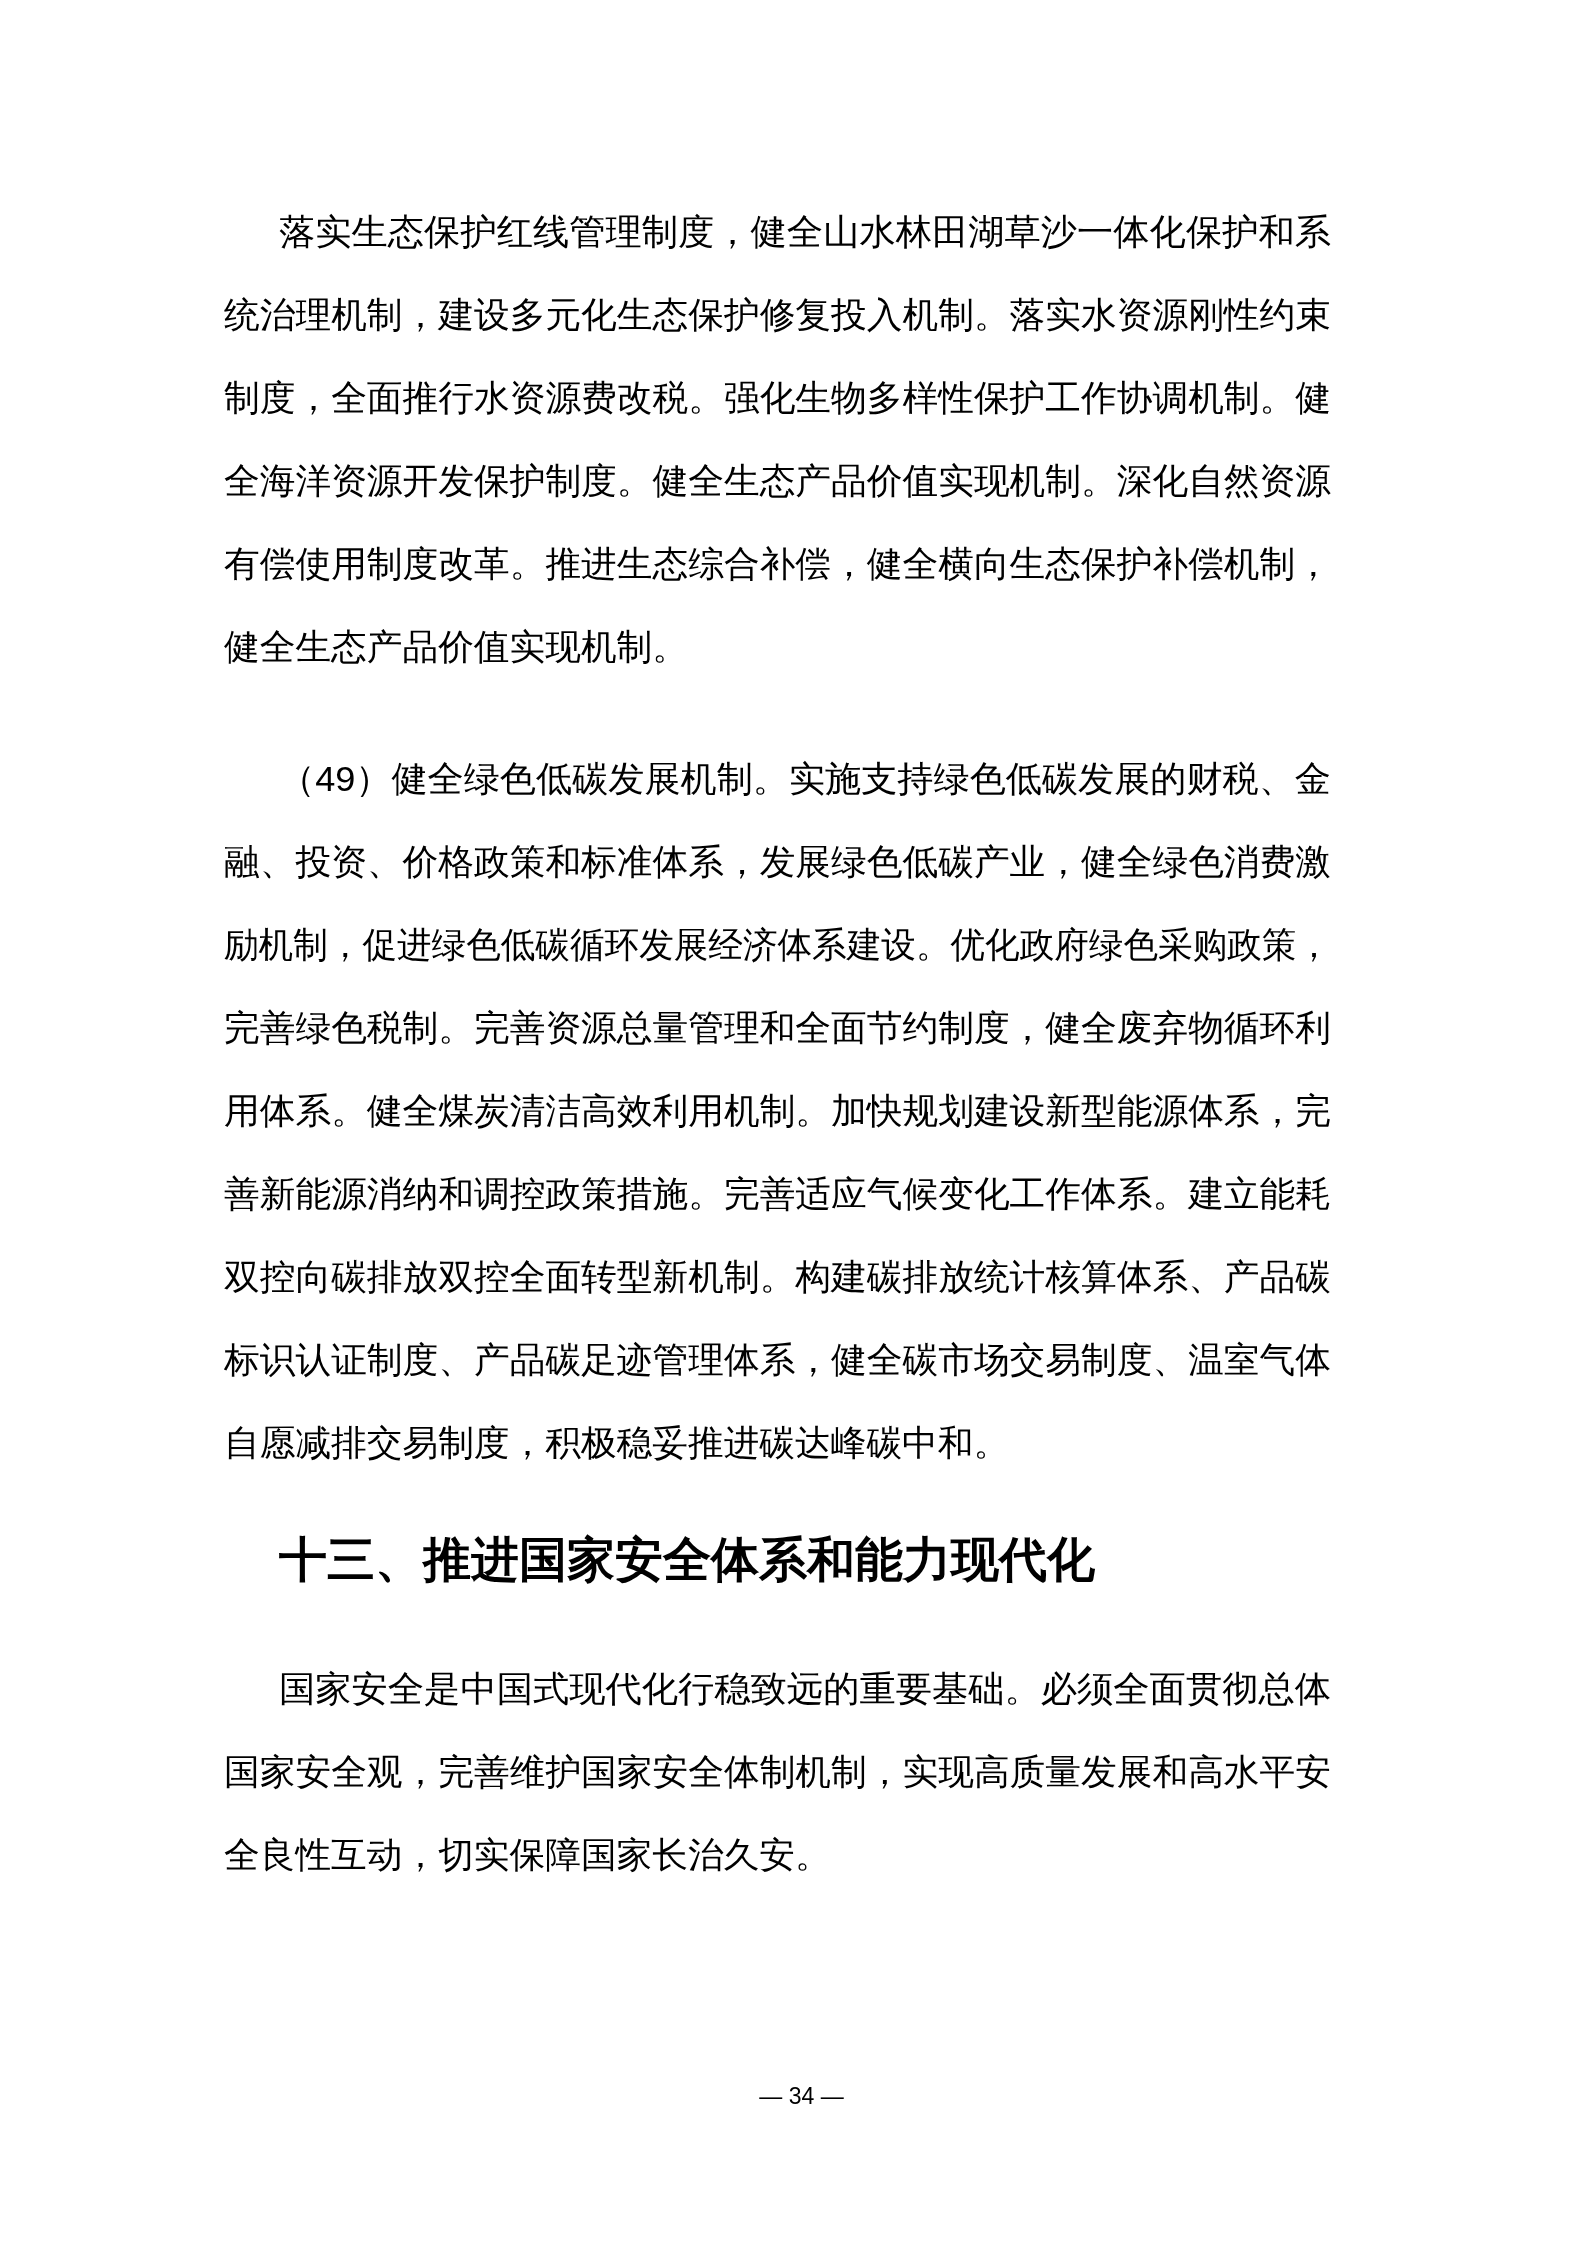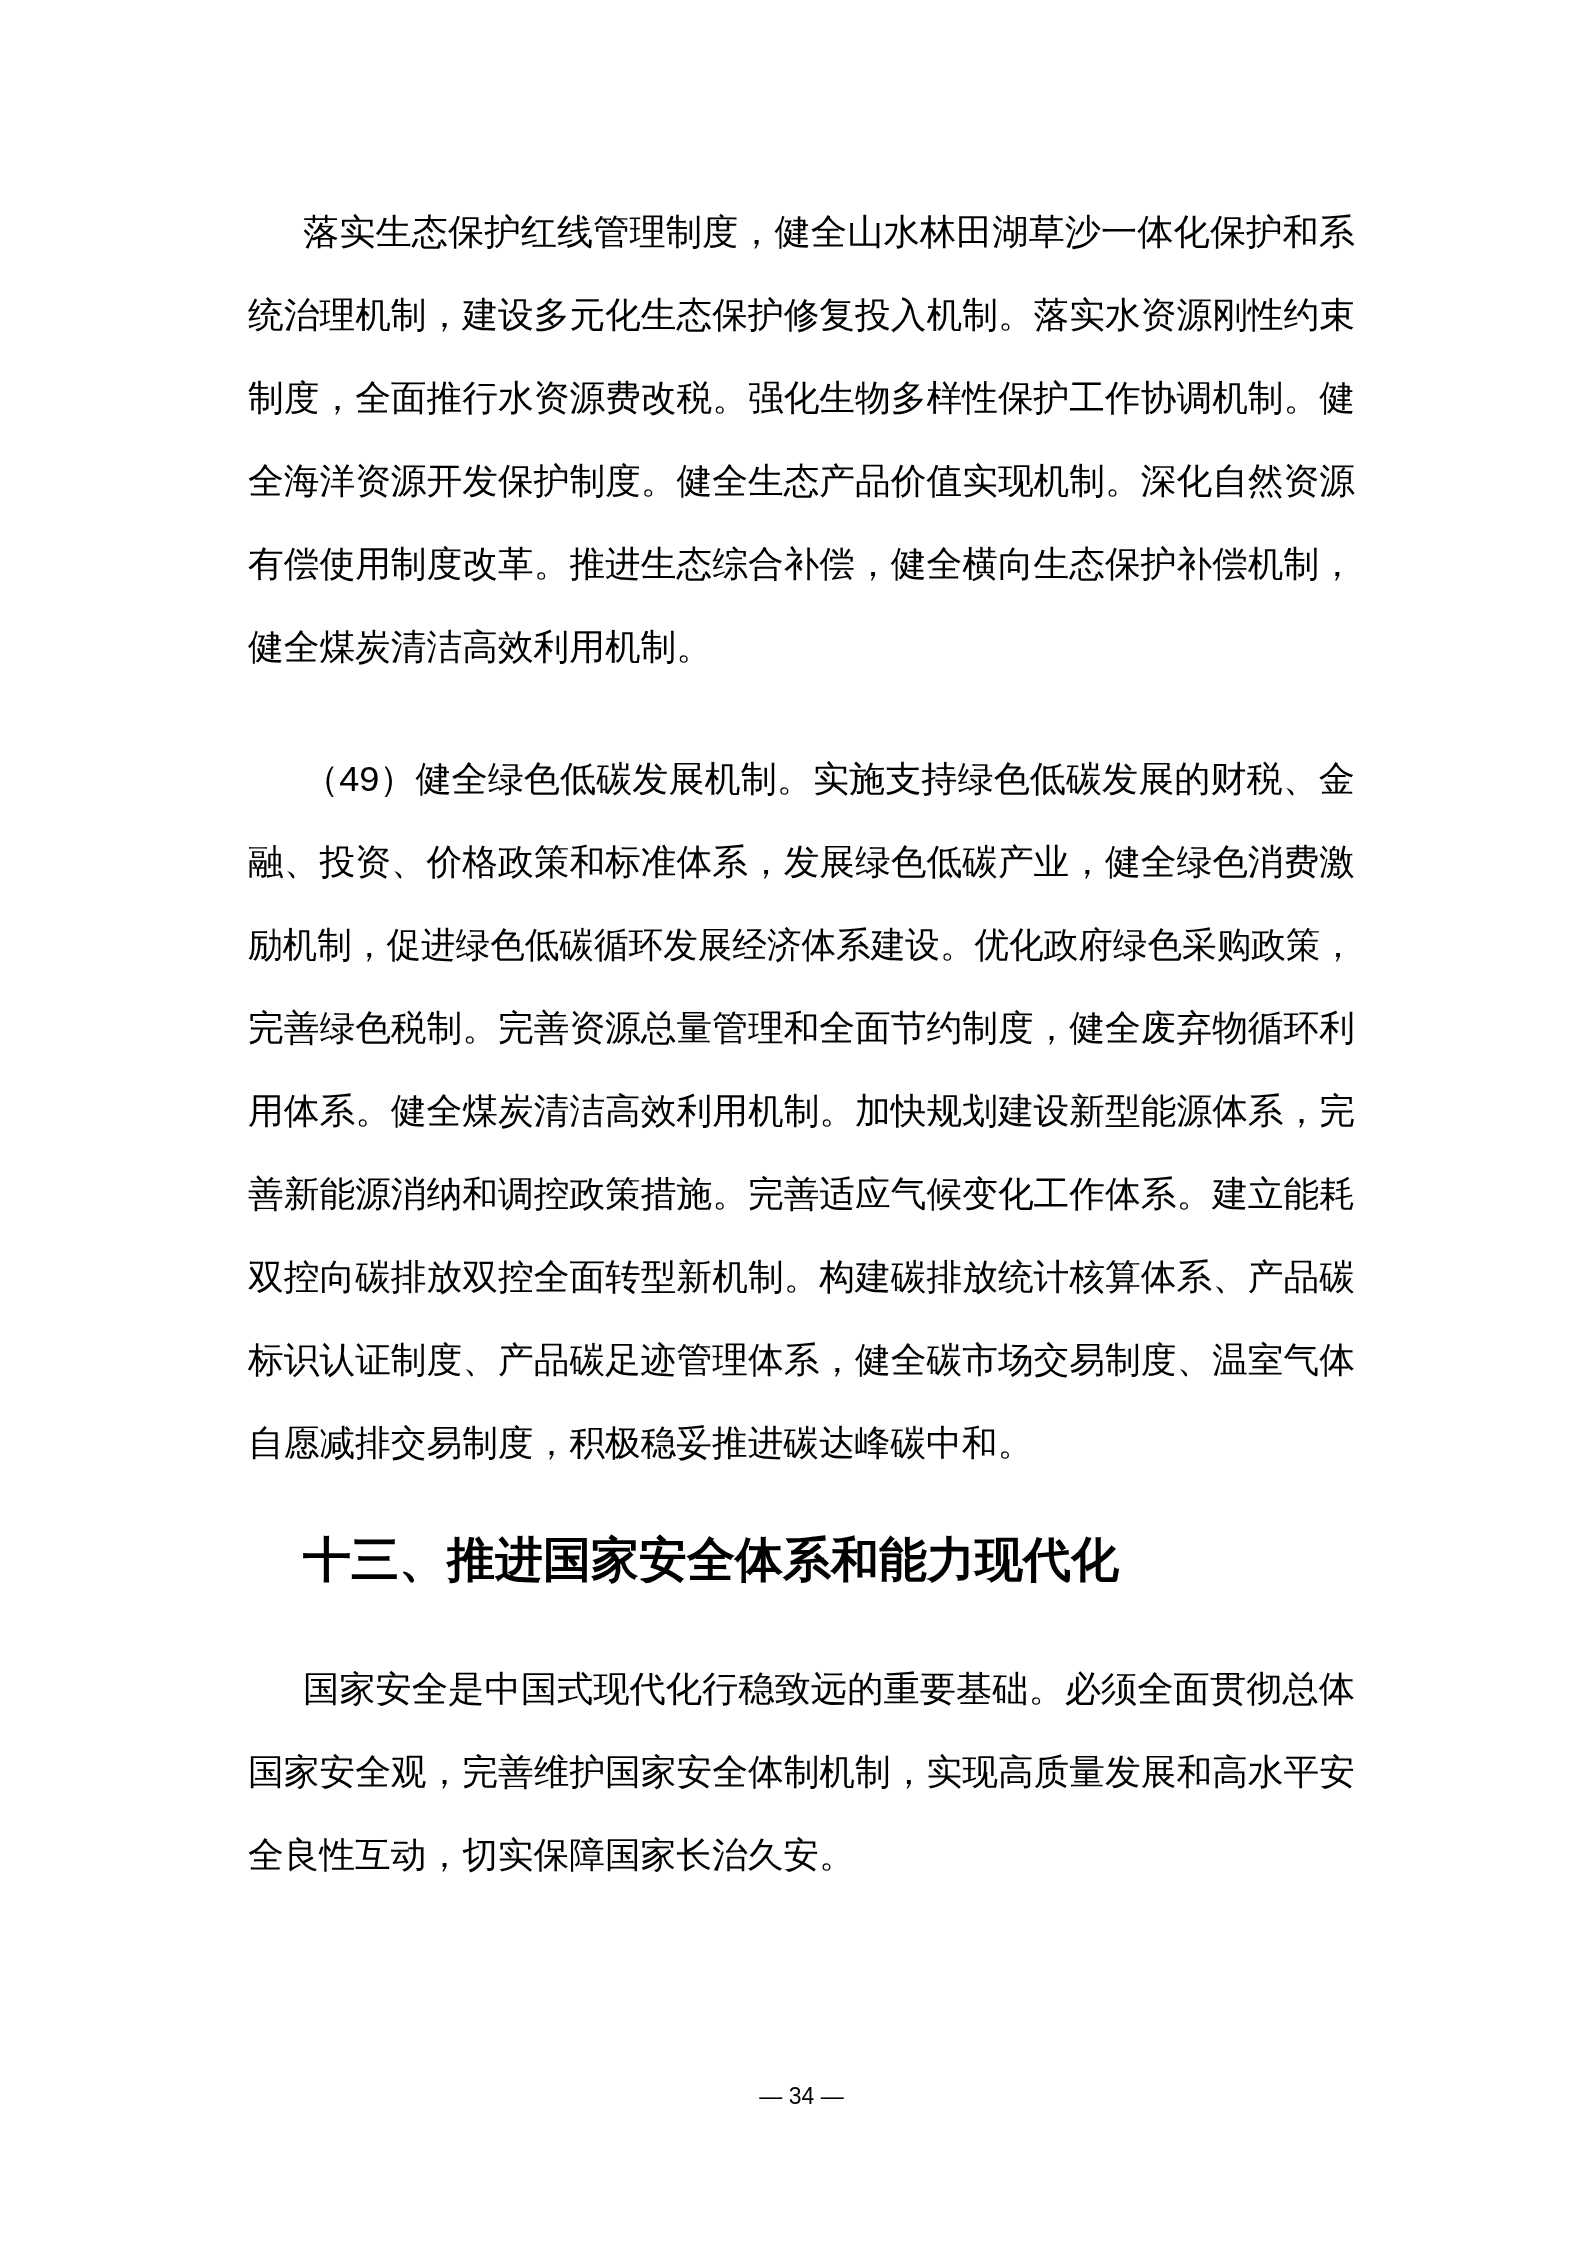--- a/index.html
+++ b/index.html
@@ -11,21 +11,21 @@
     position: relative;
     width: 1587px;
     height: 2245px;
     background: #ffffff;
     color: #000000;
     font-family: "Liberation Sans", sans-serif;
     overflow: hidden;
   }
   .document-body {
     position: absolute;
-    left: 248px;
+    left: 224px;
     top: 191px;
     width: 1107px;
   }
   .para {
     margin: 0;
     font-size: 35.7px;
     font-weight: 400;
   }
   .para + .para { margin-top: 49px; }
   .heading {
@@ -59,21 +59,21 @@
 <body>
 
 <div class="page">
   <div class="document-body">
       <div class="para">
         <div class="line first"><span class="line-text" style="transform: scaleX(1.01649);">落实生态保护红线管理制度，健全山水林田湖草沙一体化保护和系</span></div>
         <div class="line"><span class="line-text" style="transform: scaleX(1.00062);">统治理机制，建设多元化生态保护修复投入机制。落实水资源刚性约束</span></div>
         <div class="line"><span class="line-text" style="transform: scaleX(1.00062);">制度，全面推行水资源费改税。强化生物多样性保护工作协调机制。健</span></div>
         <div class="line"><span class="line-text" style="transform: scaleX(1.00062);">全海洋资源开发保护制度。健全生态产品价值实现机制。深化自然资源</span></div>
         <div class="line"><span class="line-text" style="transform: scaleX(1.00062);">有偿使用制度改革。推进生态综合补偿，健全横向生态保护补偿机制，</span></div>
-        <div class="line last"><span class="line-text">健全煤炭清洁高效利用机制。</span></div>
+        <div class="line last"><span class="line-text">健全生态产品价值实现机制。</span></div>
       </div>
       <div class="para">
         <div class="line first"><span class="line-text" style="transform: scaleX(1.01256);">（49）健全绿色低碳发展机制。实施支持绿色低碳发展的财税、金</span></div>
         <div class="line"><span class="line-text" style="transform: scaleX(1.00062);">融、投资、价格政策和标准体系，发展绿色低碳产业，健全绿色消费激</span></div>
         <div class="line"><span class="line-text" style="transform: scaleX(0.969352);">励机制，促进绿色低碳循环发展经济体系建设。优化政府绿色采购政策，</span></div>
         <div class="line"><span class="line-text" style="transform: scaleX(1.00062);">完善绿色税制。完善资源总量管理和全面节约制度，健全废弃物循环利</span></div>
         <div class="line"><span class="line-text" style="transform: scaleX(1.00062);">用体系。健全煤炭清洁高效利用机制。加快规划建设新型能源体系，完</span></div>
         <div class="line"><span class="line-text" style="transform: scaleX(1.00062);">善新能源消纳和调控政策措施。完善适应气候变化工作体系。建立能耗</span></div>
         <div class="line"><span class="line-text" style="transform: scaleX(1.00062);">双控向碳排放双控全面转型新机制。构建碳排放统计核算体系、产品碳</span></div>
         <div class="line"><span class="line-text" style="transform: scaleX(1.00062);">标识认证制度、产品碳足迹管理体系，健全碳市场交易制度、温室气体</span></div>

